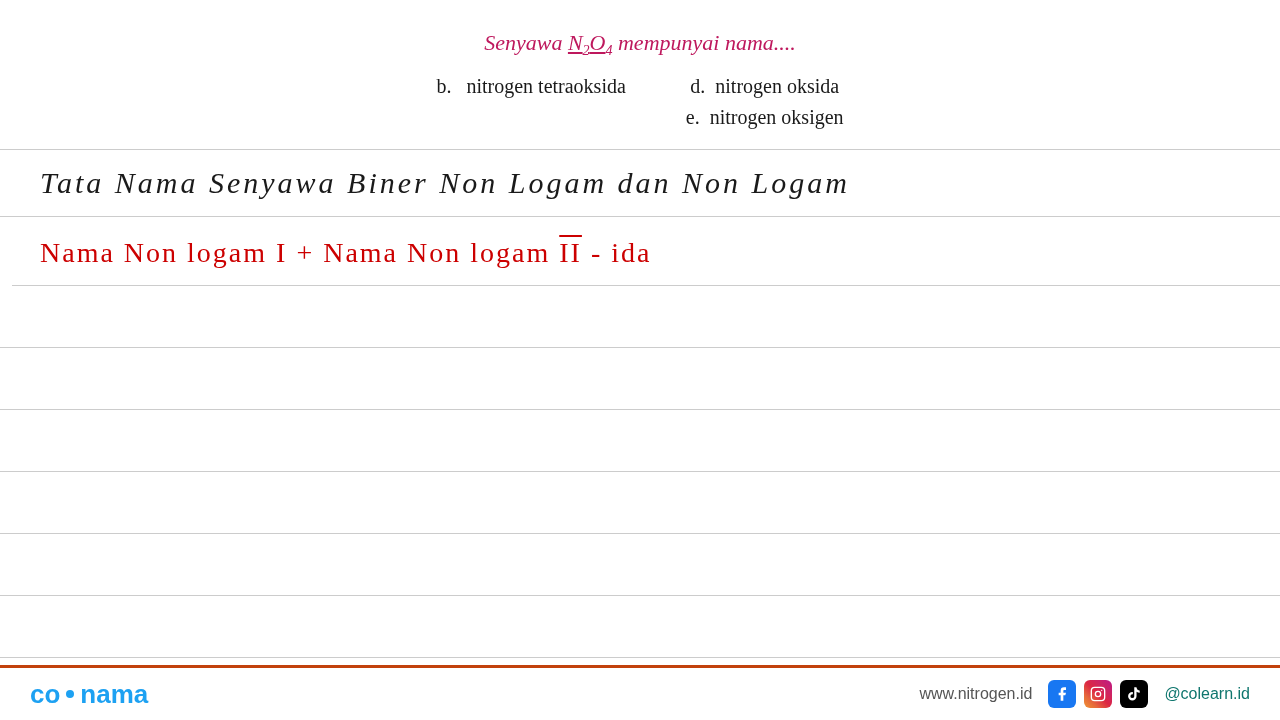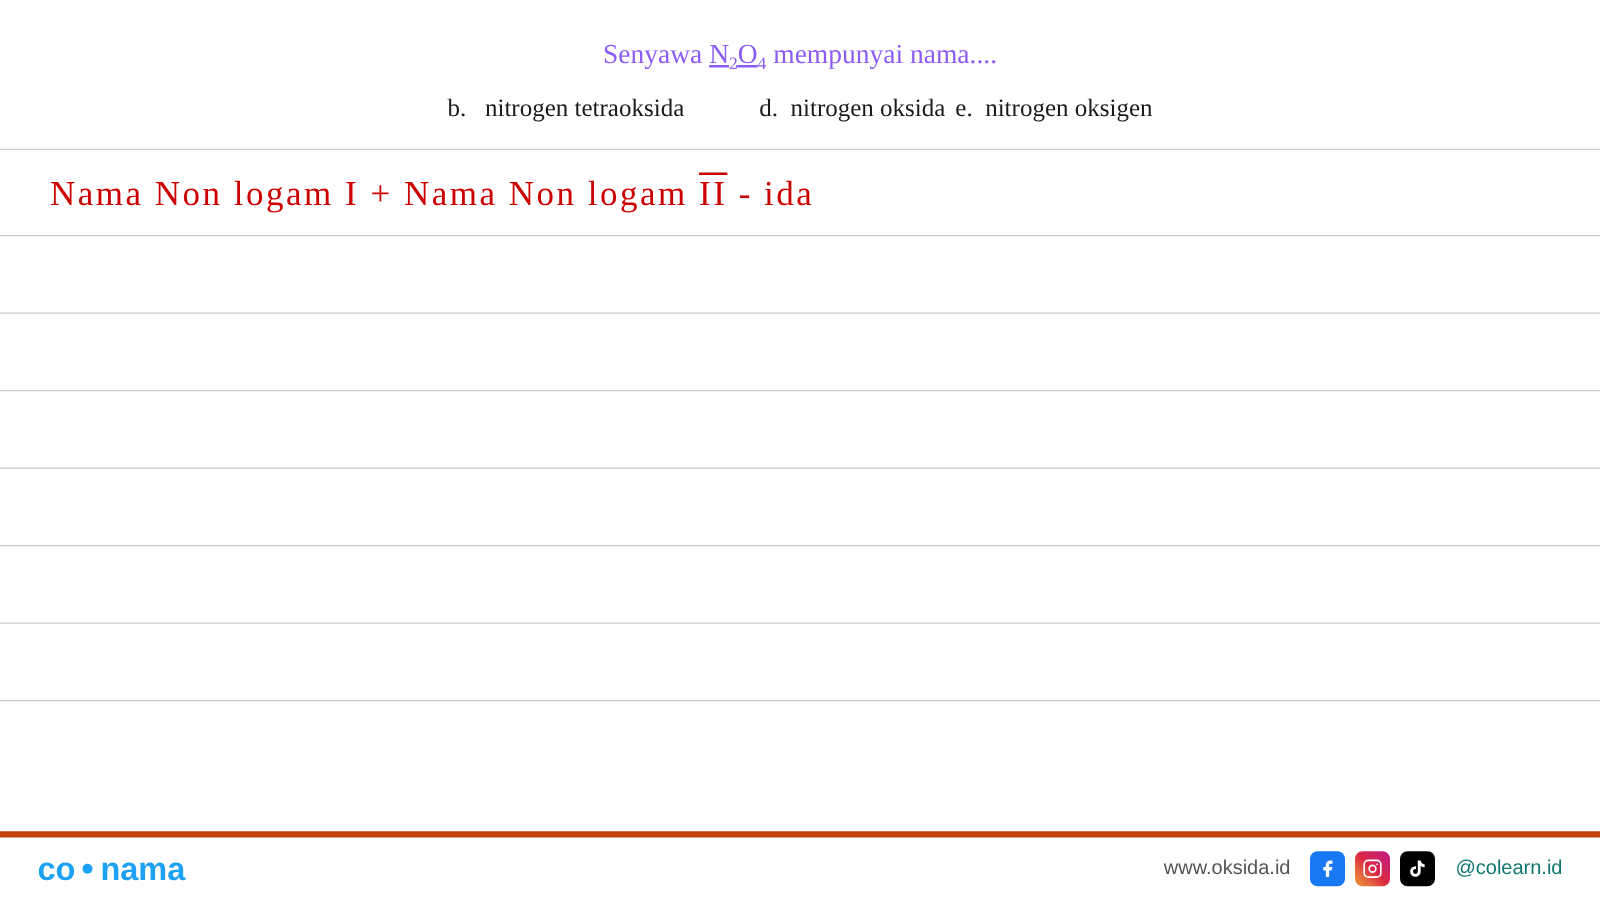--- a/index.html
+++ b/index.html
@@ -25,23 +25,24 @@
     }
 
     
     .question-section {
       padding: 30px 40px 20px 40px;
       text-align: center;
     }
 
     .question-text {
       font-size: 22px;
-      color: #8b5cf6;
+      color: #be185d;
       margin-bottom: 16px;
       font-family: 'Times New Roman', Times, serif;
+      font-style: italic;
     }
 
     .question-text sub {
       font-size: 14px;
     }
 
     .answers-grid {
       display: flex;
       justify-content: center;
       gap: 60px;
@@ -52,21 +53,21 @@
 
     .answers-left {
       display: flex;
       flex-direction: column;
       gap: 8px;
       align-items: flex-start;
     }
 
     .answers-right {
       display: flex;
-      flex-direction: row;
+      flex-direction: column;
       gap: 8px;
       align-items: center;
     }
 
     .answer-item {
       font-size: 20px;
     }
 
     
     .ruled-section {
@@ -88,22 +89,23 @@
 
     .handwritten-header {
       font-size: 30px;
       font-family: 'Segoe Script', 'Brush Script MT', cursive;
       color: #1a1a1a;
       letter-spacing: 3px;
     }
 
     
     .formula-line {
-      padding: 20px 40px 16px 40px;
+      padding: 20px 40px 16px 28px;
       border-bottom: 1.5px solid #cccccc;
+      margin-left: 12px;
     }
 
     .formula-text {
       font-family: 'Segoe Script', 'Brush Script MT', cursive;
       font-size: 28px;
       color: #cc0000;
       letter-spacing: 2px;
     }
 
     .formula-roman {
@@ -117,21 +119,21 @@
     }
 
     
     .footer {
       position: absolute;
       bottom: 0;
       left: 0;
       right: 0;
       height: 55px;
       background: #ffffff;
-      border-top: 5px solid #c2410c;
+      border-top: 3px solid #c2410c;
       display: flex;
       align-items: center;
       justify-content: space-between;
       padding: 0 30px;
     }
 
     .footer-logo {
       font-size: 26px;
       font-weight: bold;
       color: #1da1f2;
@@ -221,20 +223,23 @@
       </div>
       <div class="answers-right">
         <div class="answer-item">d. &nbsp;nitrogen oksida</div>
         <div class="answer-item">e. &nbsp;nitrogen oksigen</div>
       </div>
     </div>
   </div>
 
   <div class="ruled-section">
 
+    <div class="section-header">
+      <span class="handwritten-header">Tata Nama Senyawa Biner Non Logam dan Non Logam</span>
+    </div>
 
     <div class="formula-line">
       <span class="formula-text">
         Nama Non logam I + Nama Non logam <span class="formula-roman">II</span> - ida
       </span>
     </div>
 
     <div class="lined-rows-container">
       <div class="lined-row"></div>
       <div class="lined-row"></div>
@@ -246,21 +251,21 @@
 
   </div>
 
   <div class="footer">
     <div class="footer-logo">
       <span class="co">co</span>
       <span class="dot"></span>
       <span class="learn">nama</span>
     </div>
     <div class="footer-right">
-      <span class="footer-url">www.oksida.id</span>
+      <span class="footer-url">www.nitrogen.id</span>
       <div class="social-icons">
         <div class="social-icon facebook">
           <svg width="16" height="16" viewBox="0 0 24 24" fill="white">
             <path d="M18 2h-3a5 5 0 0 0-5 5v3H7v4h3v8h4v-8h3l1-4h-4V7a1 1 0 0 1 1-1h3z"></path>
           </svg>
         </div>
         <div class="social-icon instagram">
           <svg width="16" height="16" viewBox="0 0 24 24" fill="none" stroke="white" stroke-width="2">
             <rect x="2" y="2" width="20" height="20" rx="5" ry="5"></rect>
             <circle cx="12" cy="12" r="4"></circle>

